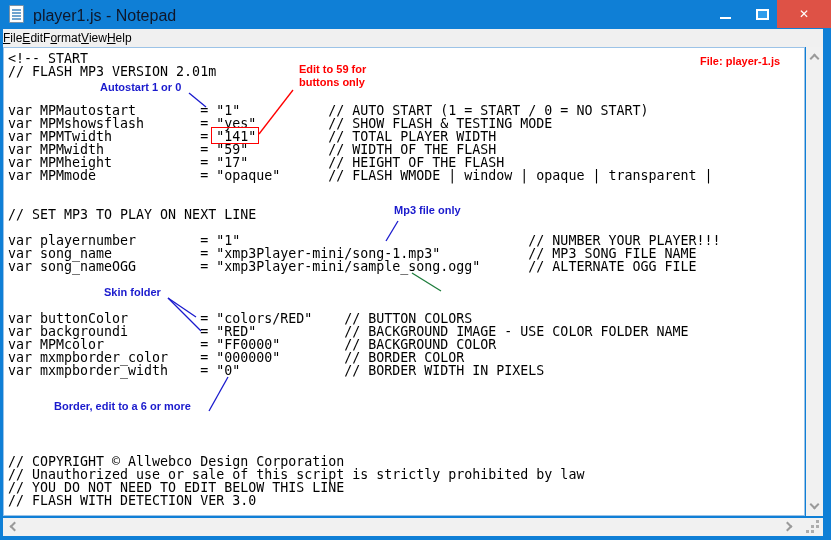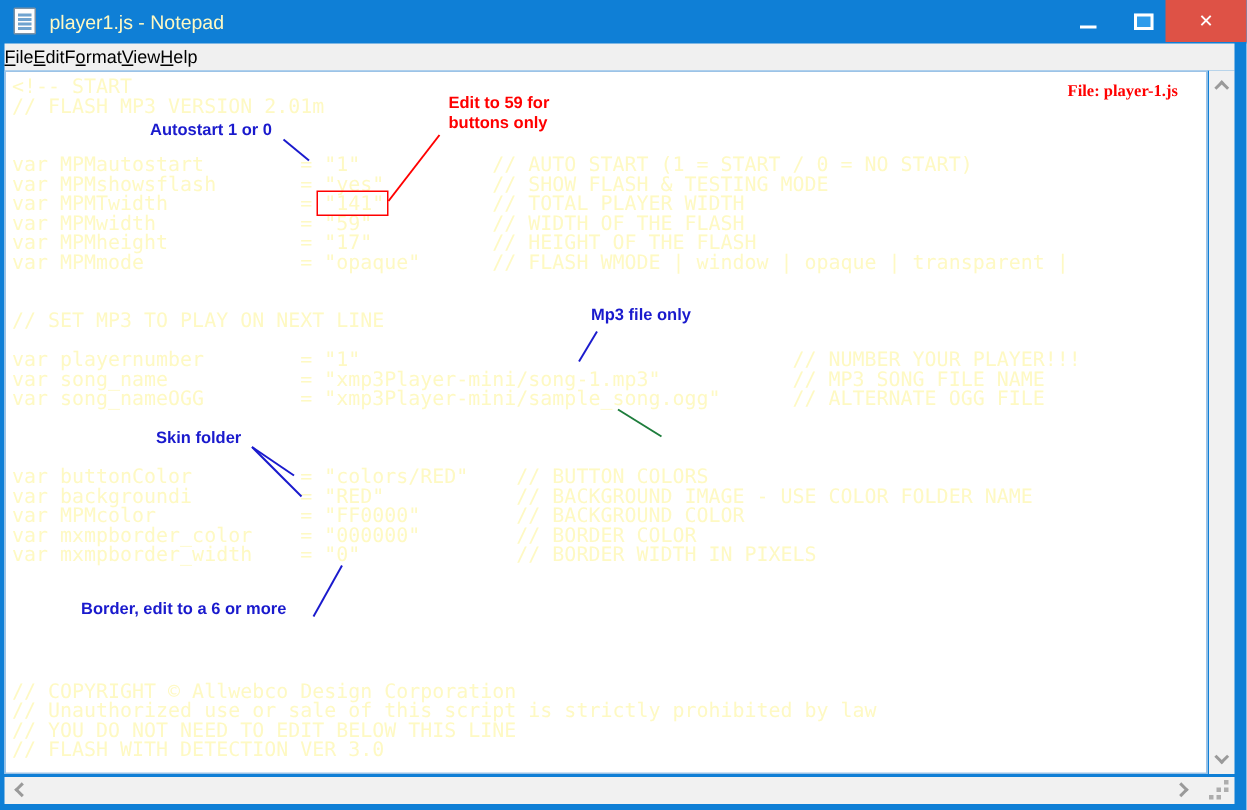--- a/index.html
+++ b/index.html
@@ -7,40 +7,40 @@
   body { font-family:"Liberation Sans", sans-serif; overflow:hidden; }
 
   #window { position:relative; width:831px; height:540px; background:#0f7fd6; }
 
   
   .titlebar { position:absolute; left:0; top:0; width:831px; height:29px; background:#0f7fd6; }
   .app-icon { position:absolute; left:9px; top:5px; width:15px; height:18px; background:#fdfdfd;
               border:1px solid #7d92a5; border-radius:1px; }
   .app-icon:before { content:""; position:absolute; left:2px; top:3px; width:9px; height:1.5px;
               background:#6fa3cf; box-shadow:0 3px 0 #6fa3cf, 0 6px 0 #6fa3cf, 0 9px 0 #6fa3cf; }
-  .title-text { position:absolute; left:33px; top:7px; color:#fef9c3; font-size:13px; }
+  .title-text { position:absolute; left:33px; top:7px; color:#0f172a; font-size:16px; }
   .tb-btn { position:absolute; top:0; height:28px; width:45px; display:flex; align-items:center; justify-content:center; }
   .btn-min { left:703px; }
   .btn-min .glyph { width:11px; height:2px; background:#ffffff; margin-top:8px; }
   .btn-max { left:740px; }
   .btn-max .glyph { width:13px; height:11px; border:2px solid #ffffff; background:#2f9ceb; }
   .btn-close { left:777px; width:54px; background:#de5246; color:#ffffff; font-size:12px; }
 
   
   .menubar { position:absolute; left:3px; top:29px; width:820px; height:18px; background:#f0f0f0;
              display:flex; align-items:center; font-size:12px; color:#000; }
   .menu-item { padding:0 0; height:18px; line-height:18px; }
   .menu-item u { text-decoration:underline; }
 
   
   .textarea { position:absolute; left:3px; top:47px; width:802px; height:469px; background:#ffffff;
               border:1px solid #9cc3e7; }
   .code { position:absolute; left:8px; top:52px; width:790px;
           font-family:"DejaVu Sans Mono", monospace; font-size:13.3px; line-height:13px;
-          color:#fef9c3; white-space:pre; }
+          color:#000000; white-space:pre; }
   .code-line { height:13px; }
 
   
   .vscroll { position:absolute; left:806px; top:47px; width:17px; height:469px; background:#f1f1f1; }
   .hscroll { position:absolute; left:3px; top:518px; width:820px; height:18px; background:#f1f1f1; }
   .chev { position:absolute; width:7px; height:7px; }
   .chev-up   { left:5px; top:8px;  border-left:2px solid #9a9a9a; border-top:2px solid #9a9a9a; transform:rotate(45deg); }
   .chev-down { left:5px; bottom:8px; border-left:2px solid #9a9a9a; border-top:2px solid #9a9a9a; transform:rotate(225deg); }
   .chev-left { left:8px; top:5px;  border-left:2px solid #9a9a9a; border-top:2px solid #9a9a9a; transform:rotate(-45deg); }
   .chev-right{ right:32px; top:5px; border-left:2px solid #9a9a9a; border-top:2px solid #9a9a9a; transform:rotate(135deg); }
@@ -48,21 +48,21 @@
           box-shadow: 0 0 0 0 #adadad, -0px -0px 0 0 #adadad,
                       0px 0px 0 0 #adadad,
                       0 -10px 0 #adadad, 0 -5px 0 #adadad, 0 0 0 #adadad,
                       -5px -5px 0 #adadad, -5px 0 0 #adadad, -10px 0 0 #adadad; }
 
   
   .ann { position:absolute; font-size:11px; font-weight:bold; line-height:13px; white-space:nowrap; }
   .ann-blue  { color:#1a1acd; }
   .ann-red   { color:#ff0000; }
   .ann-green { color:#1e7d3c; }
-  .ann-file  { width:97px; text-align:center;font-family:Liberation Serif, serif; }
+  .ann-file  { width:97px; text-align:left; }
   .red-box { position:absolute; left:211px; top:127px; width:48px; height:17px;
              border:1.5px solid #ff0000; }
   svg.overlay { position:absolute; left:0; top:0; width:831px; height:540px; pointer-events:none; }
   .ln-blue  { stroke:#1a1acd; stroke-width:1.3; }
   .ln-red   { stroke:#ff0000; stroke-width:1.3; }
   .ln-green { stroke:#1e7d3c; stroke-width:1.3; }
 </style>
 </head>
 <body>
 

